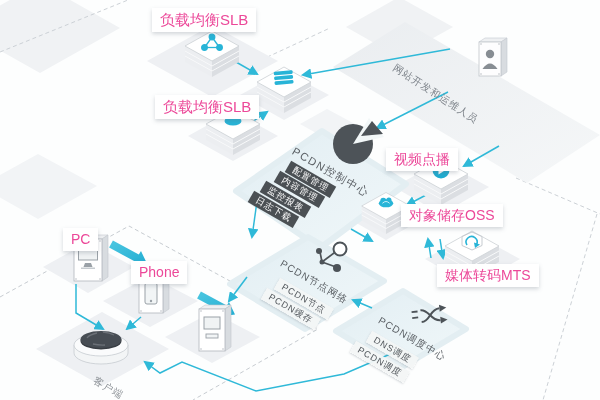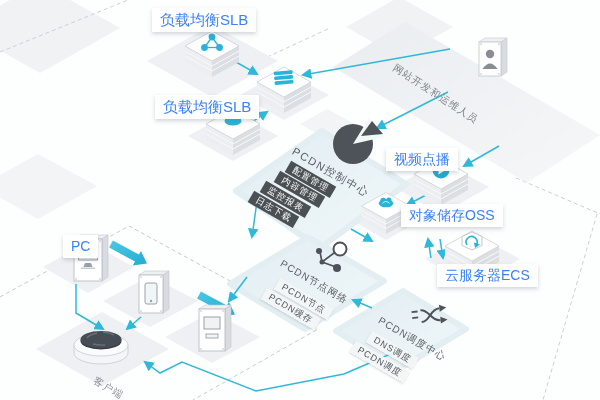--- a/index.html
+++ b/index.html
@@ -1,20 +1,20 @@
 <!DOCTYPE html>
 <html><head>
 <meta charset="utf-8">
 <style>
   html,body{margin:0;padding:0;background:#fff;}
   #stage{position:relative;width:600px;height:400px;overflow:hidden;background:#fdfefe;
          font-family:"Liberation Sans","DejaVu Sans",sans-serif;}
   #bg{position:absolute;left:0;top:0;z-index:1;}
   .layer{position:absolute;left:0;top:0;width:600px;height:400px;z-index:2;pointer-events:none;}
-  .lbl{position:absolute;background:#ffffff;color:#3b82f6;font-size:14px;line-height:1.35;
+  .lbl{position:absolute;background:#ffffff;color:#ec4899;font-size:14px;line-height:1.35;
        padding:2px 8px;box-shadow:0 2px 4px rgba(100,110,125,.28);white-space:nowrap;}
   .lbl.big{font-size:15px;}
   .iso-title{position:absolute;color:#5a5f64;font-size:10px;letter-spacing:1px;white-space:nowrap;
        transform:rotate(30deg);transform-origin:0 50%;}
   .iso-title.ctl{font-size:11px;letter-spacing:1.5px;}
   .badge{position:absolute;font-size:9px;line-height:1.2;padding:1px 6px;white-space:nowrap;
        transform:rotate(30deg);transform-origin:0 50%;letter-spacing:1px;}
   .badge.dark{background:#4b5054;color:#ffffff;}
   .badge.light{background:rgba(243,245,246,.95);color:#53585d;box-shadow:0 1px 2px rgba(120,130,140,.3);}
   .zone-text{position:absolute;color:#8d9297;font-size:10px;letter-spacing:1px;white-space:nowrap;
@@ -258,22 +258,23 @@
     <path d="M-14,-4 A20,8 0 0 1 -4,-9 M2,-10 A20,8 0 0 1 13,-7 M-8,2 A20,8 0 0 0 4,3" stroke="#6b7077" stroke-width="1.3" fill="none"></path>
   </g>
 </svg>
 
 <div class="layer">
 
   <div class="lbl big" style="left:152px;top:8px">负载均衡SLB</div>
   <div class="lbl big" style="left:155px;top:95px">负载均衡SLB</div>
   <div class="lbl" style="left:401px;top:204px">对象储存OSS</div>
   <div class="lbl" style="left:386px;top:148px">视频点播</div>
-  <div class="lbl" style="left:437px;top:264px">云服务器ECS</div>
-  <div class="lbl" style="left:63px;top:235px">PC</div>
+  <div class="lbl" style="left:437px;top:264px">媒体转码MTS</div>
+  <div class="lbl" style="left:63px;top:228px">PC</div>
+  <div class="lbl" style="left:131px;top:261px">Phone</div>
 
   <div class="devops-text" style="left:394px;top:60px">网站开发和运维人员</div>
   <div class="zone-text" style="left:94px;top:373px">客户端</div>
 
   <div class="iso-title ctl" style="left:293px;top:143px">PCDN控制中心</div>
   <div class="iso-title" style="left:281px;top:256px">PCDN节点网络</div>
   <div class="iso-title" style="left:379px;top:313px">PCDN调度中心</div>
 
   <div class="badge dark" style="left:288px;top:160px">配置管理</div>
   <div class="badge dark" style="left:277px;top:170px">内容管理</div>

